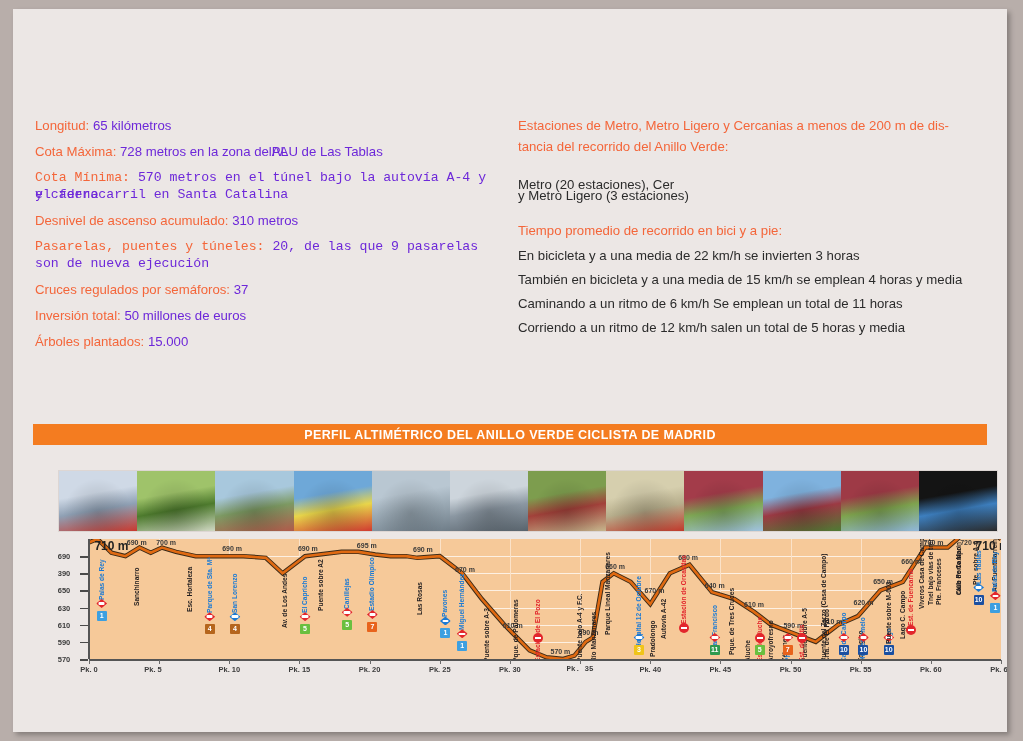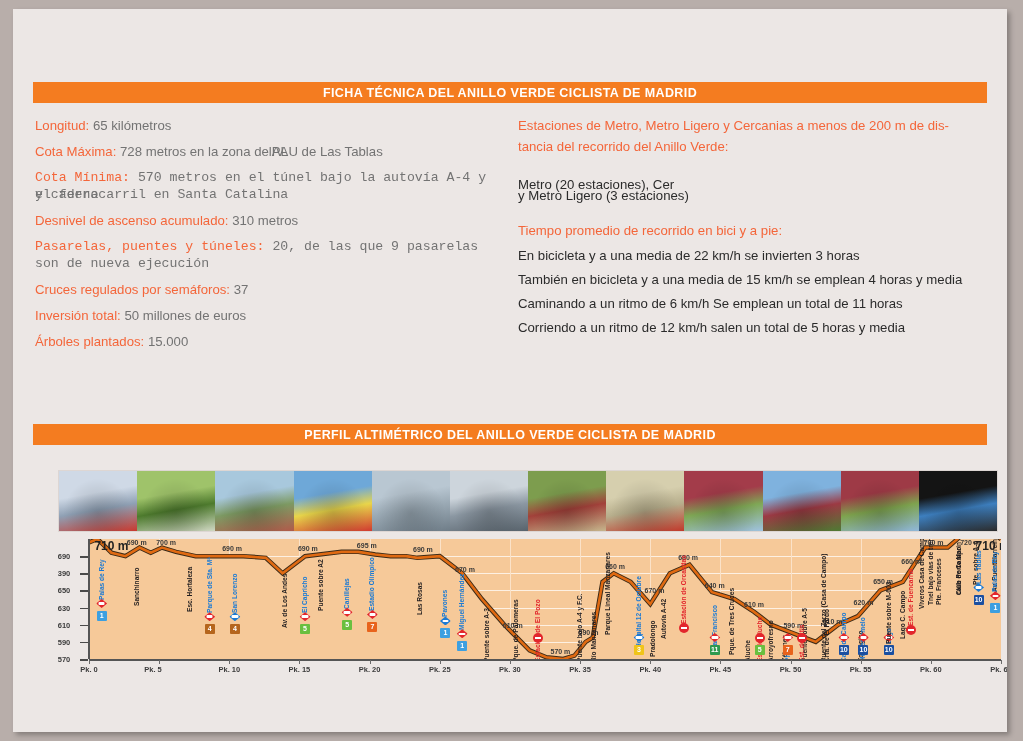--- a/index.html
+++ b/index.html
@@ -26,21 +26,21 @@
   }
   #banner1 { top:73px; }
   #banner2 { top:415px; }
 
   .col { position:absolute; font-size:13.2px; color:#231f20; line-height:17px; }
   #colL { left:22px; top:108px; width:470px; }
   #colR { left:505px; top:108px; width:520px; }
   .row { margin-bottom:9px; white-space:nowrap; }
   .row.wrapish { white-space:normal;font-family:Liberation Mono, monospace; }
   .lbl { color:#f4663a; }
-  .val { color:#737373; }
+  .val { color:#6d28d9; }
   .orange-para { color:#f4663a; margin-bottom:4px; }
   .plain { color:#2b2b2b; margin-bottom:7px; white-space:nowrap; }
 
   
   .ovl { position:relative; display:inline-block; }
   .ovl .a { position:relative; z-index:2; }
   .ovl .b { position:absolute; left:0; top:0; z-index:1; white-space:nowrap; }
 
   
   #photos {
@@ -127,23 +127,20 @@
     font-size:7px; font-weight:bold; color:#fff; text-align:center; line-height:10px;
     border-radius:1px;
   }
   svg { display:block; }
 </style>
 </head>
 <body>
 
 <div id="page">
 
-  <div class="banner" id="banner1">
-    <span>FICHA TÉCNICA DEL ANILLO VERDE CICLISTA DE MADRID</span>
-  </div>
 
   <div class="col" id="colL">
 
     <div class="row">
       <span class="lbl">Longitud:</span><span class="val"> 65 kilómetros</span>
     </div>
 
     <div class="row">
       <span class="lbl">Cota Máxima:</span><span class="val"> 728 metros en la zona del</span><span class="ovl"><span class="a val">PAU</span><span class="b val">AL</span></span><span class="val"> de Las Tablas</span>
     </div>
@@ -399,21 +396,21 @@
       <div class="xtick" style="left: 178.308px; top: 126px;">Pk. 10</div>
       <div class="xtickmark" style="left: 178.308px; top: 121px;"></div>
       <div class="xtick" style="left: 248.462px; top: 126px;">Pk. 15</div>
       <div class="xtickmark" style="left: 248.462px; top: 121px;"></div>
       <div class="xtick" style="left: 318.615px; top: 126px;">Pk. 20</div>
       <div class="xtickmark" style="left: 318.615px; top: 121px;"></div>
       <div class="xtick" style="left: 388.769px; top: 126px;">Pk. 25</div>
       <div class="xtickmark" style="left: 388.769px; top: 121px;"></div>
       <div class="xtick" style="left: 458.923px; top: 126px;">Pk. 30</div>
       <div class="xtickmark" style="left: 458.923px; top: 121px;"></div>
-      <div class="xtick" style="left: 529.077px; top: 126px;">Pk. 35</div>
+      <div class="xtick" style="left: 529.077px; top: 126px; font-family: Liberation Mono, monospace;">Pk. 35</div>
       <div class="xtickmark" style="left: 529.077px; top: 121px;"></div>
       <div class="xtick" style="left: 599.231px; top: 126px;">Pk. 40</div>
       <div class="xtickmark" style="left: 599.231px; top: 121px;"></div>
       <div class="xtick" style="left: 669.385px; top: 126px;">Pk. 45</div>
       <div class="xtickmark" style="left: 669.385px; top: 121px;"></div>
       <div class="xtick" style="left: 739.538px; top: 126px;">Pk. 50</div>
       <div class="xtickmark" style="left: 739.538px; top: 121px;"></div>
       <div class="xtick" style="left: 809.692px; top: 126px;">Pk. 55</div>
       <div class="xtickmark" style="left: 809.692px; top: 121px;"></div>
       <div class="xtick" style="left: 879.846px; top: 126px;">Pk. 60</div>

